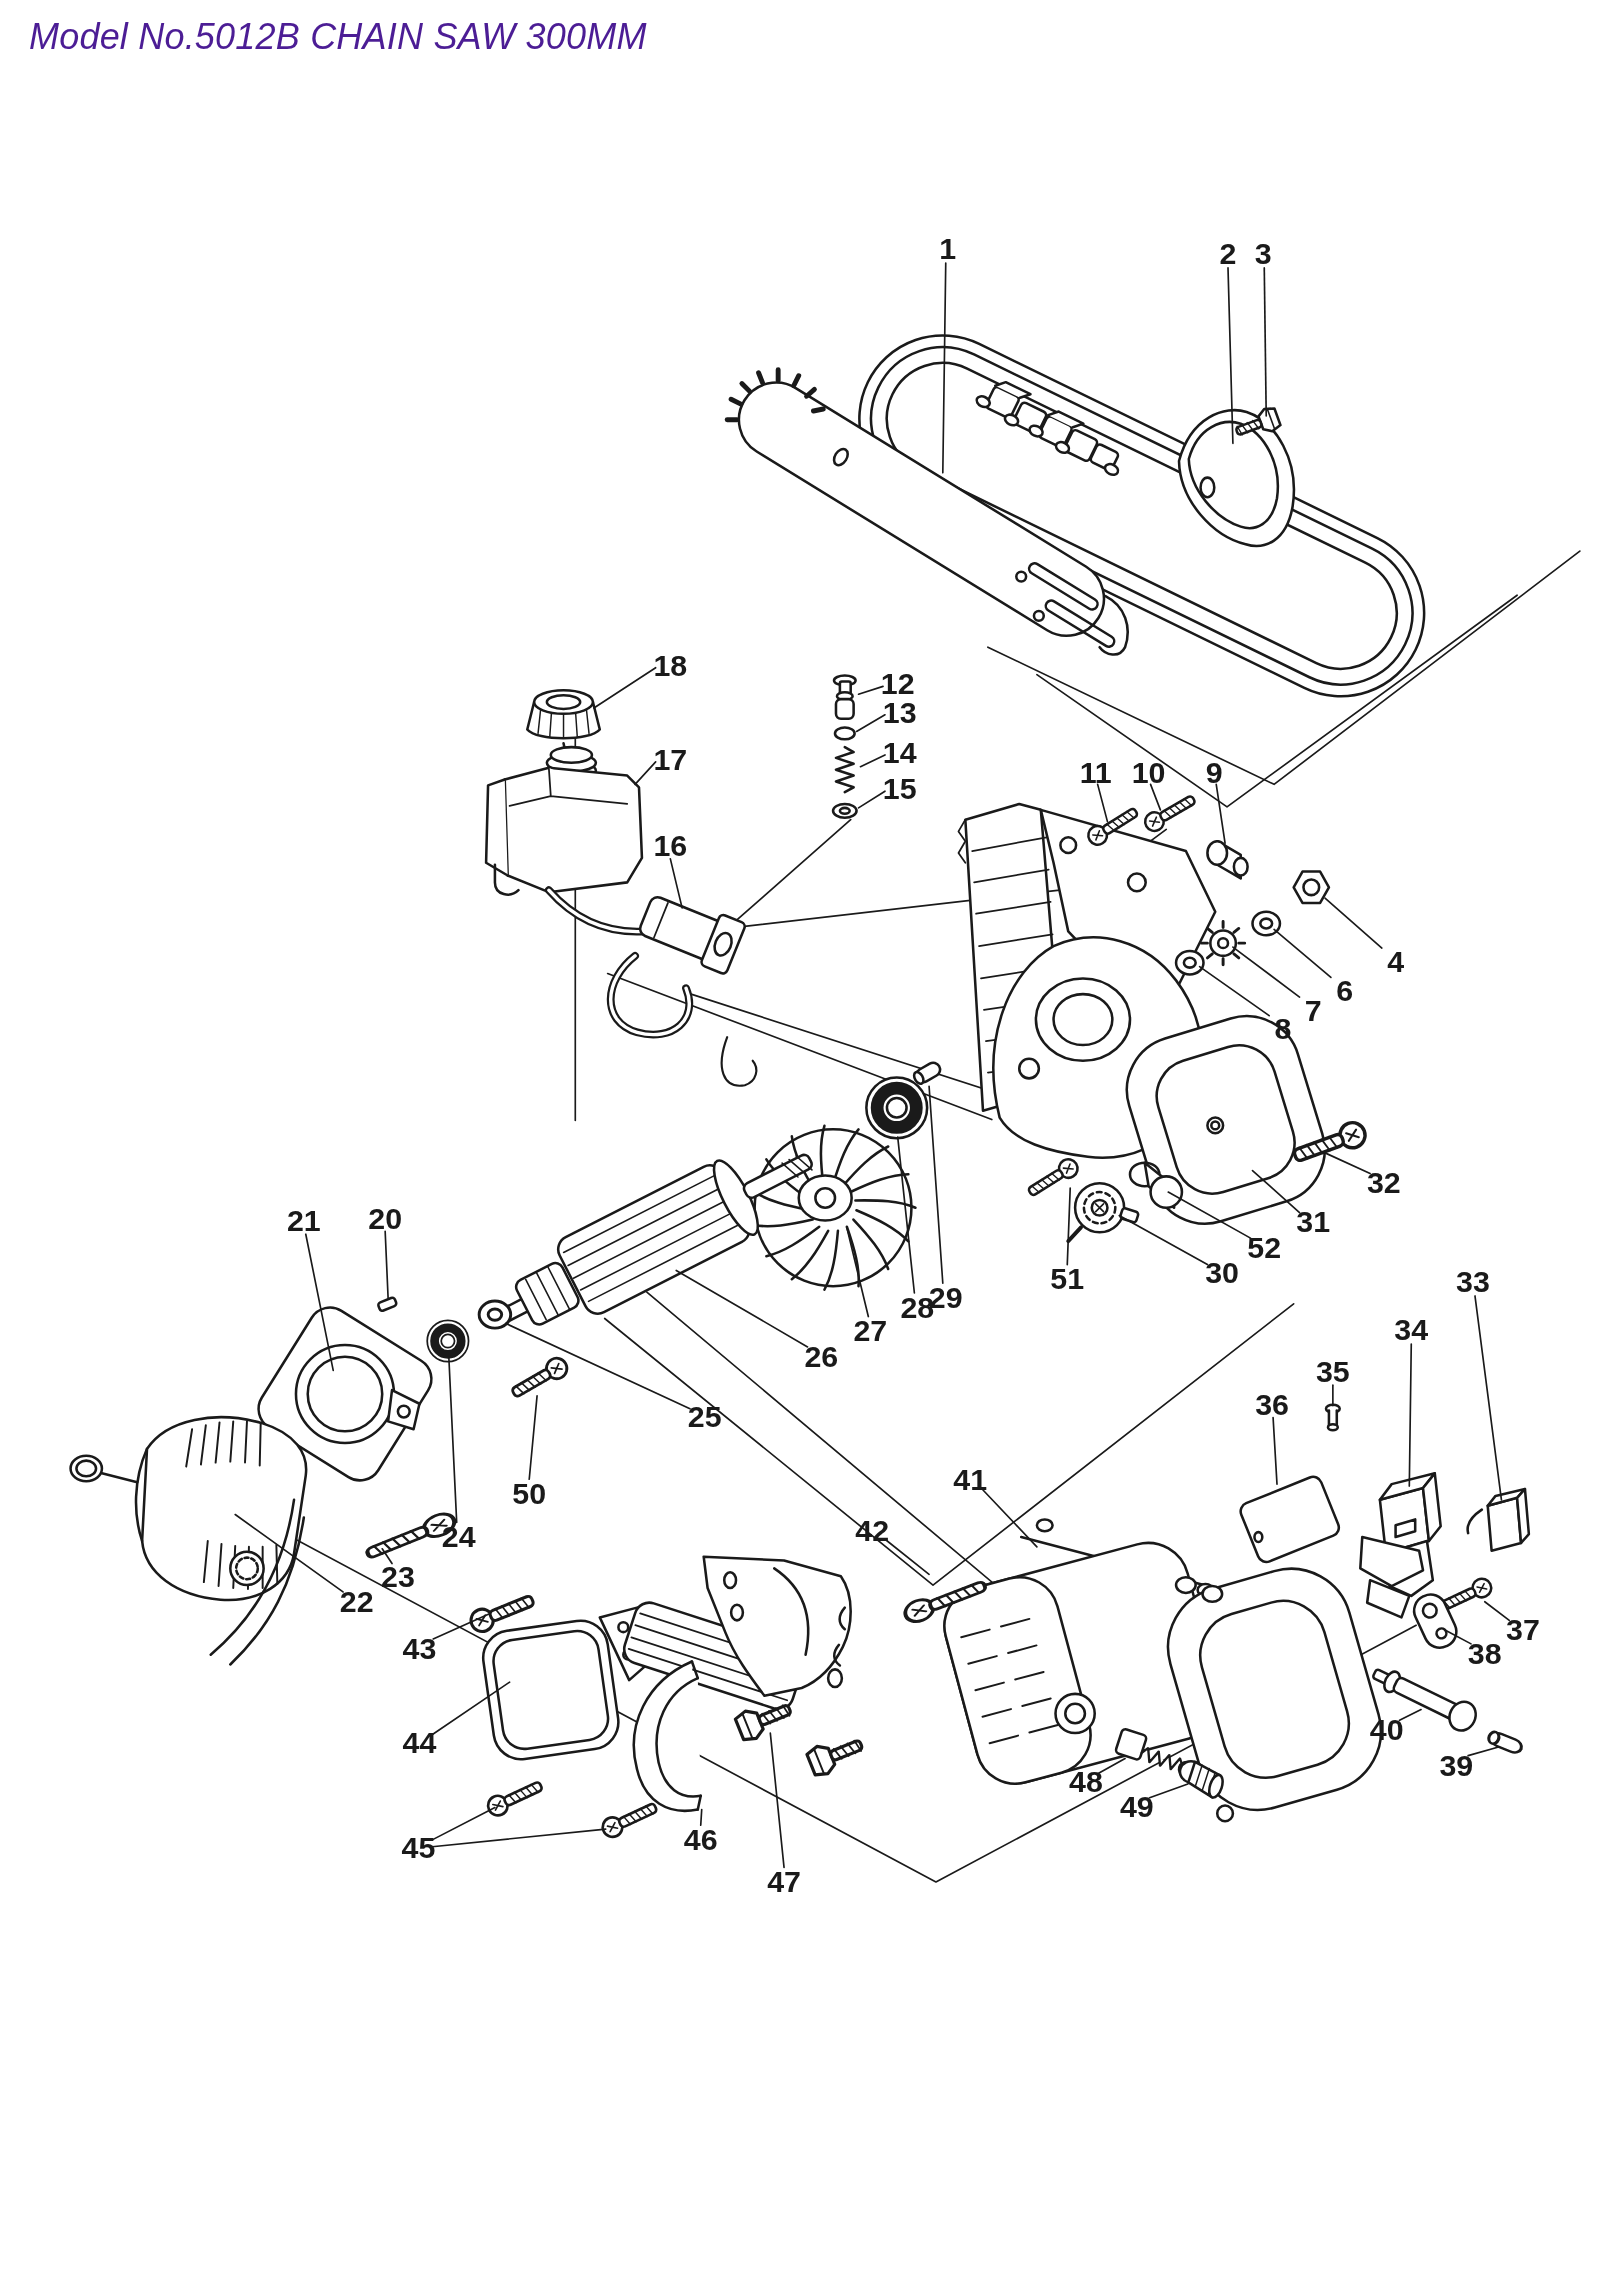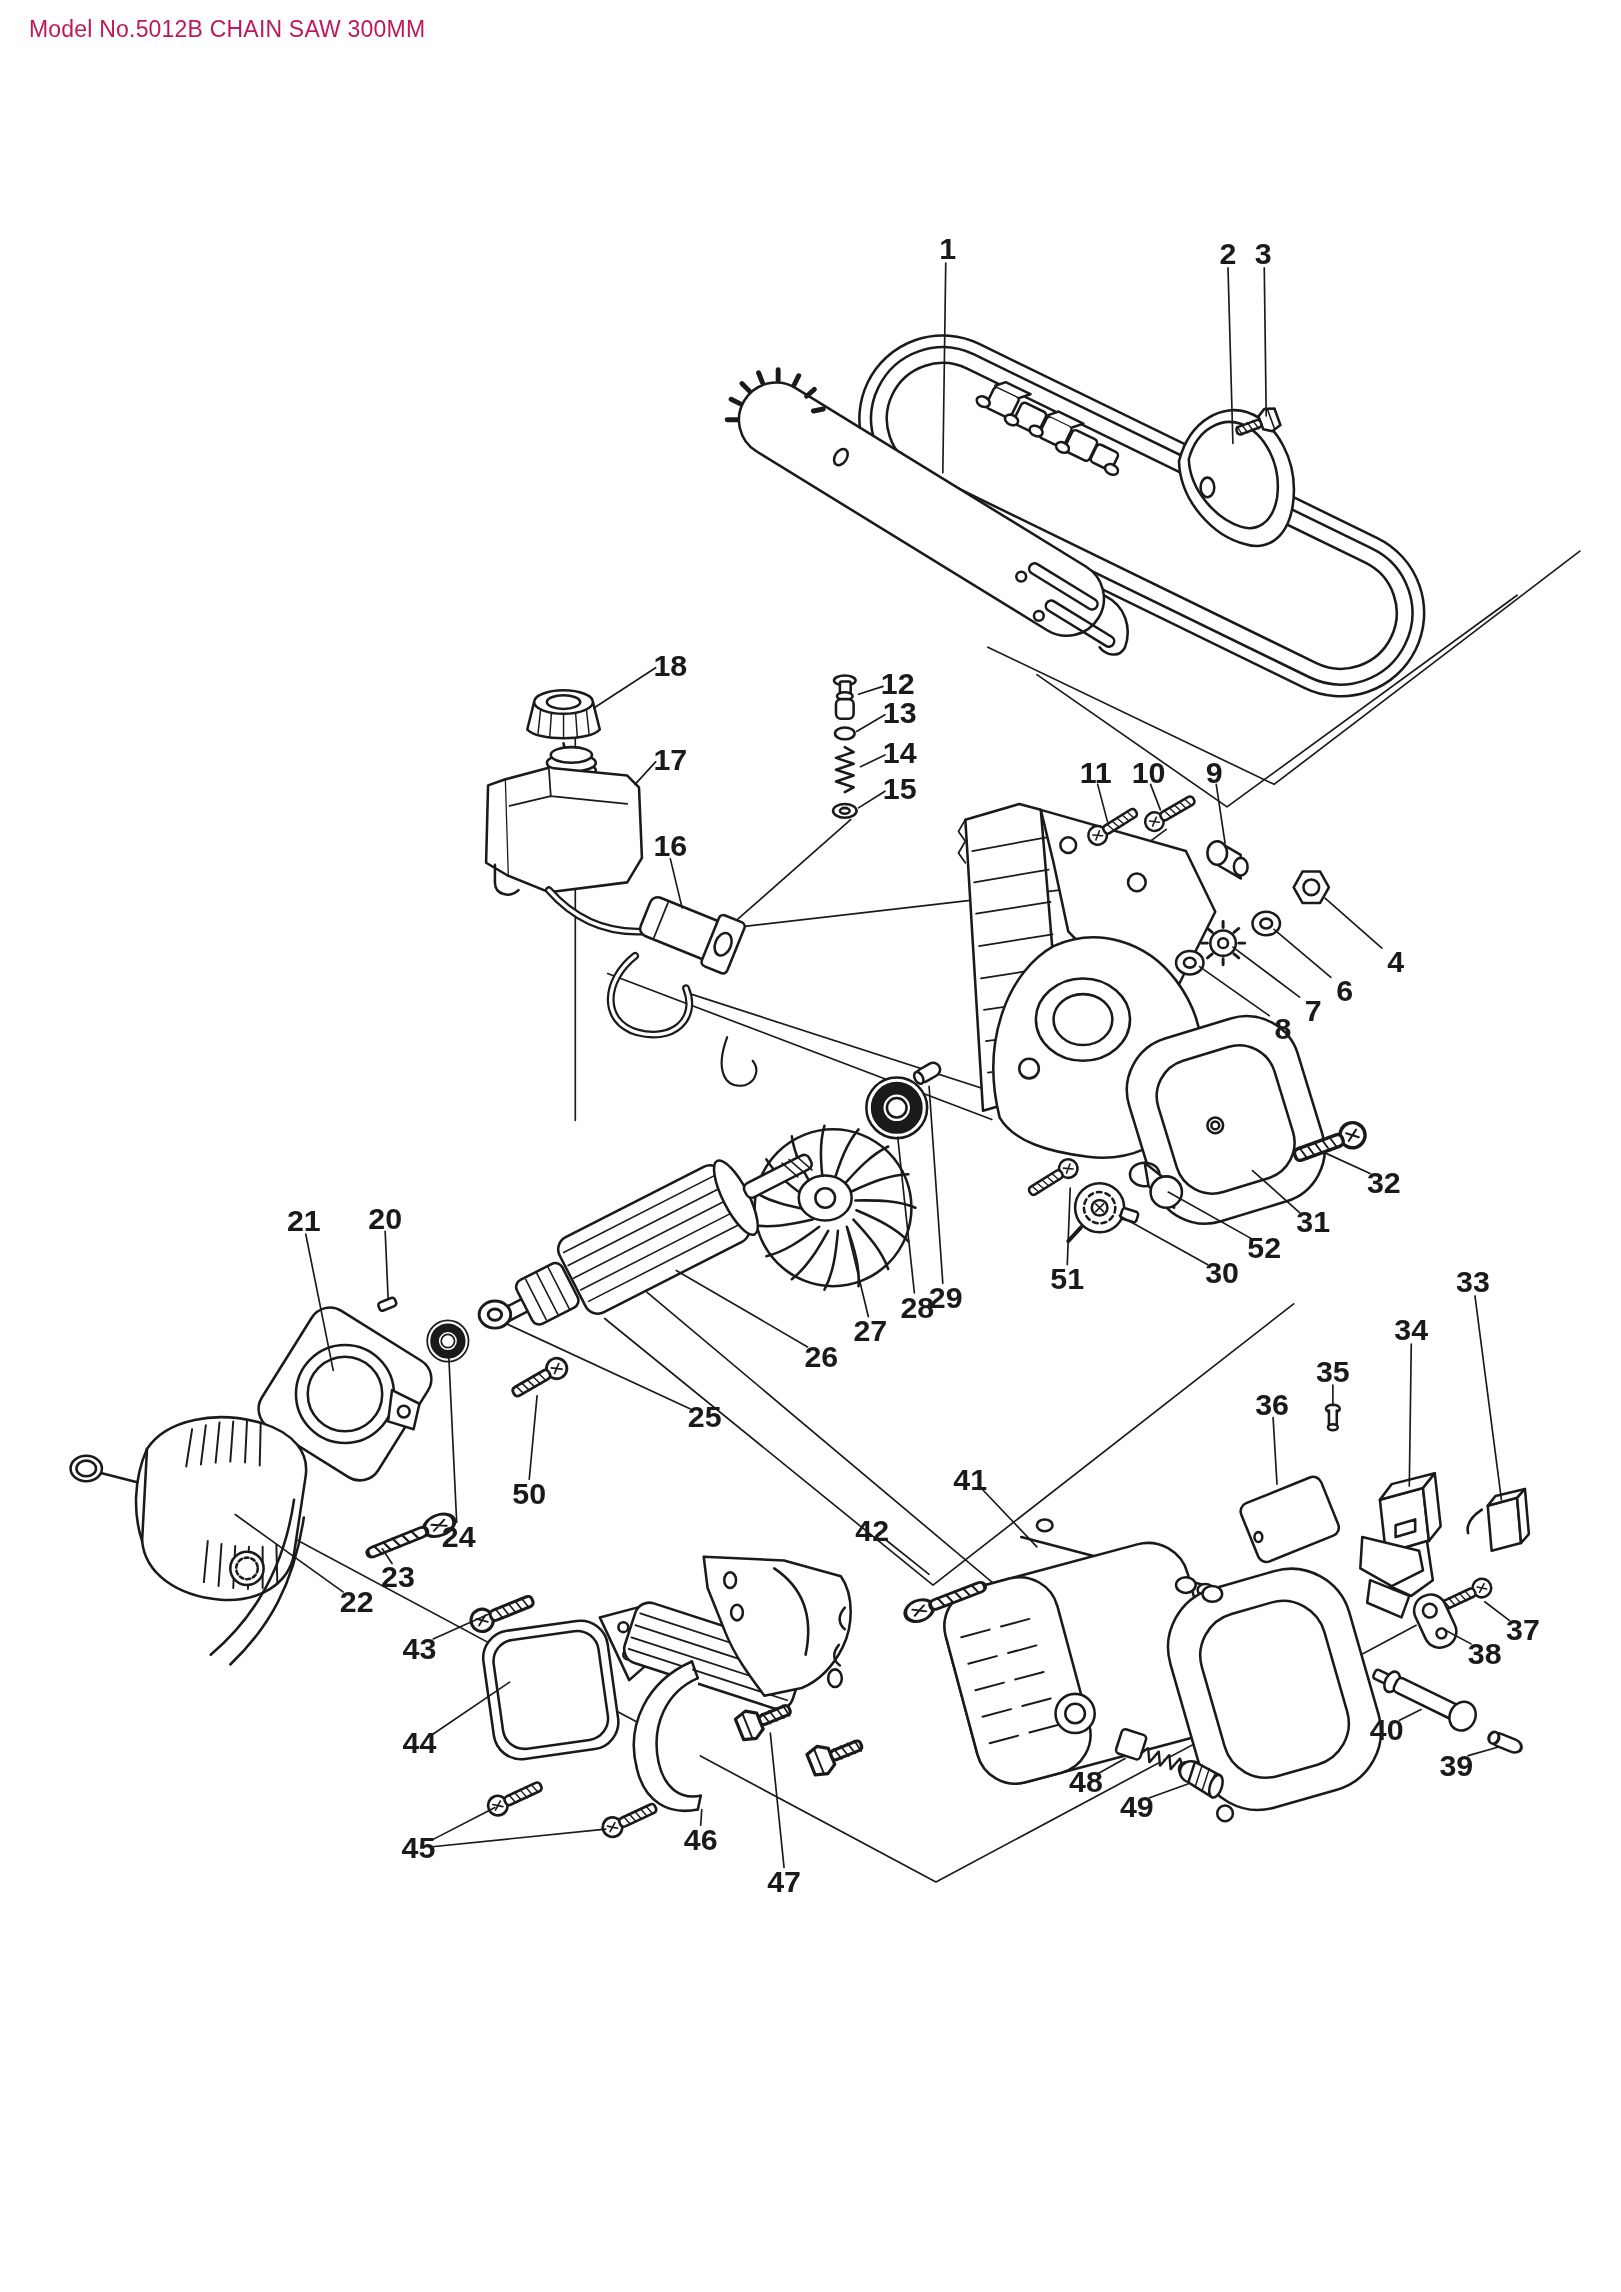--- a/index.html
+++ b/index.html
@@ -1,19 +1,19 @@
 <!DOCTYPE html>
 <html><head>
 <meta charset="utf-8">
 <style>
   html,body{margin:0;padding:0;background:#fff;}
   .page{position:relative;width:1621px;height:2293px;background:#ffffff;overflow:hidden;
         font-family:"Liberation Sans", sans-serif;}
-  .title{position:absolute;left:29px;top:15.7px;font-size:23px;font-weight:400;color:#be185d;
-         letter-spacing:0.2px;white-space:nowrap;}
+  .title{position:absolute;left:29px;top:15.7px;font-size:36px;font-weight:400;color:#4c1d95;
+         letter-spacing:0.2px;white-space:nowrap;font-style:italic;}
   svg{position:absolute;left:0;top:0;}
   svg *{vector-effect:none;}
   .lbl{font-family:"Liberation Sans", sans-serif;font-size:31px;font-weight:600;fill:#1a1a1a;}
 </style>
 </head>
 <body>
 
 <div class="page">
   <div class="title">Model No.5012B CHAIN SAW 300MM</div>
 

